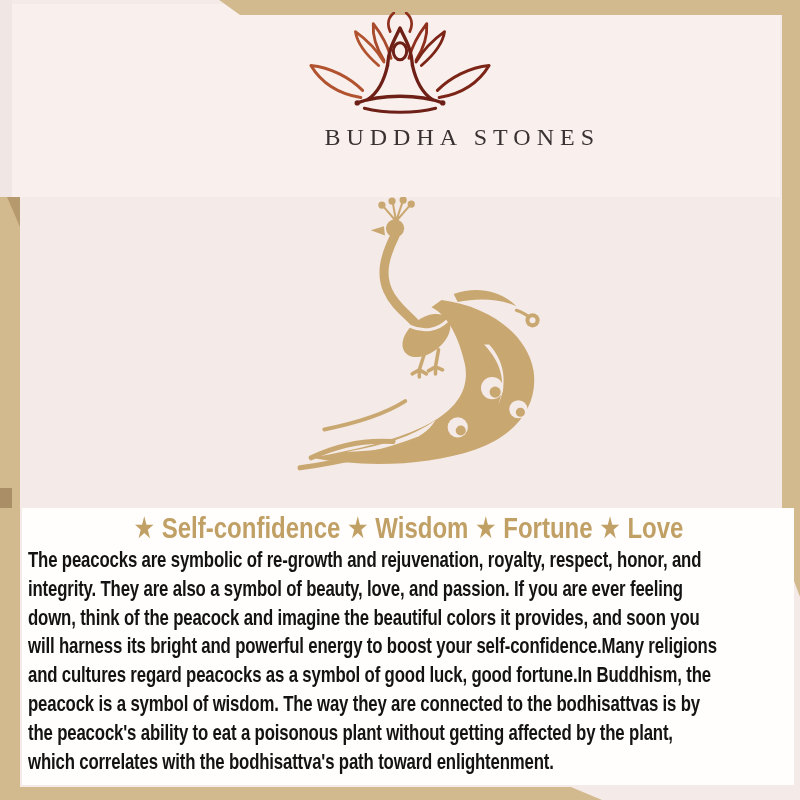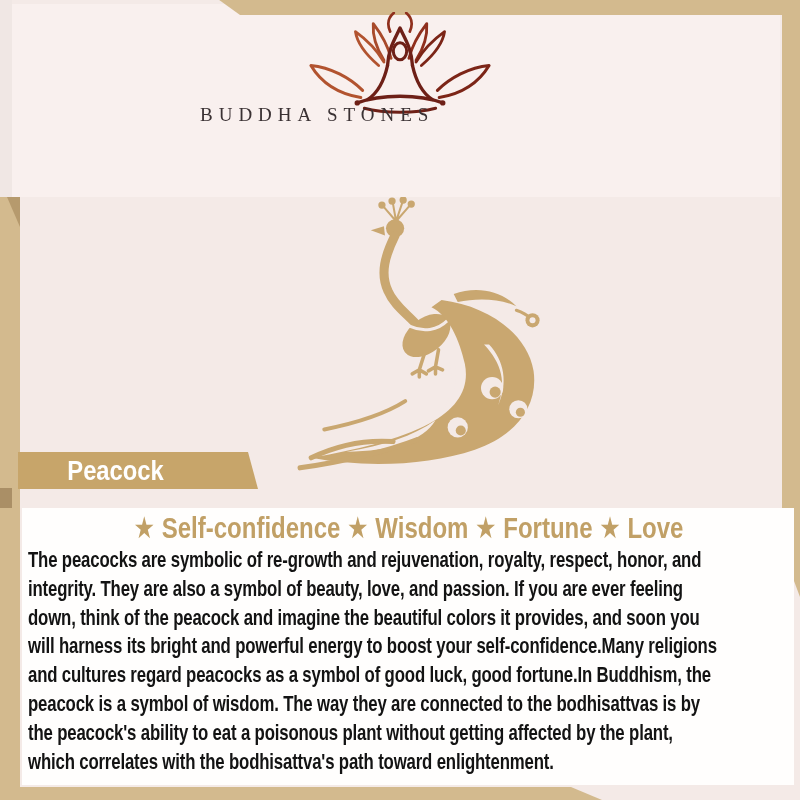--- a/index.html
+++ b/index.html
@@ -23,22 +23,22 @@
   .left-band{position:absolute;left:0;top:197px;width:20px;height:603px;background:var(--tan-band);}
   .left-band .bevel{position:absolute;left:0;top:0;width:20px;height:30px;background:var(--bevel);
     clip-path:polygon(35% 0,100% 0,100% 100%);}
   .left-band .dark-square{position:absolute;left:0;top:291px;width:12px;height:20px;background:var(--dark-square);}
   .bottom-band{position:absolute;left:0;top:787px;width:602px;height:13px;background:var(--tan-band);
     clip-path:polygon(0 0,calc(100% - 31px) 0,100% 100%,0 100%);}
 
   
   .logo-wrap{position:absolute;left:302px;top:12px;width:196px;height:107px;}
   .logo-wrap svg{display:block;width:100%;height:100%;}
-  .brand-name{position:absolute;left:200px;top:104px;width:400px;text-align:left;
-    font-family:"Liberation Serif","DejaVu Serif",serif;font-size:19px;letter-spacing:6px;
+  .brand-name{position:absolute;left:200px;top:124px;width:400px;text-align:right;
+    font-family:"Liberation Serif","DejaVu Serif",serif;font-size:24px;letter-spacing:6px;
     color:var(--brand-text);}
 
   
   .heading-banner{position:absolute;left:163px;top:141px;width:477px;height:56px;background:var(--white-banner);}
   .page-title{width:122%;margin-left:-11%;transform:scaleX(0.82);text-align:center;
     font-size:40px;font-weight:700;color:var(--gold-title);line-height:57px;letter-spacing:-0.5px;}
 
   
   .peacock-wrap{position:absolute;left:283px;top:197px;width:305px;height:283px;}
   .peacock-wrap svg{display:block;width:100%;height:100%;}
@@ -144,23 +144,20 @@
         <circle cx="246" cy="122" r="3" fill="var(--bg)"></circle>
 
       <g stroke="var(--gold-art)" fill="none" stroke-linecap="round">
         <path d="M27,258 C52,246 80,240 108,242" stroke-width="5"></path>
         <path d="M16,268 C56,262 96,254 132,240" stroke-width="5"></path>
         <path d="M40,230 C70,224 98,216 120,202" stroke-width="4"></path>
       </g>
     </svg>
   </div>
 
-  <div class="peacock-banner">
-    <div class="peacock-label">Peacock</div>
-  </div>
 
   <div class="content-box">
     <div class="traits-line">★ Self-confidence  ★ Wisdom  ★ Fortune  ★ Love</div>
     <div class="description">
         <div class="desc-line">The peacocks are symbolic of re-growth and rejuvenation, royalty, respect, honor, and</div>
         <div class="desc-line">integrity. They are also a symbol of beauty, love, and passion. If you are ever feeling</div>
         <div class="desc-line">down, think of the peacock and imagine the beautiful colors it provides, and soon you</div>
         <div class="desc-line">will harness its bright and powerful energy to boost your self-confidence.Many religions</div>
         <div class="desc-line">and cultures regard peacocks as a symbol of good luck, good fortune.In Buddhism, the</div>
         <div class="desc-line">peacock is a symbol of wisdom. The way they are connected to the bodhisattvas is by</div>

